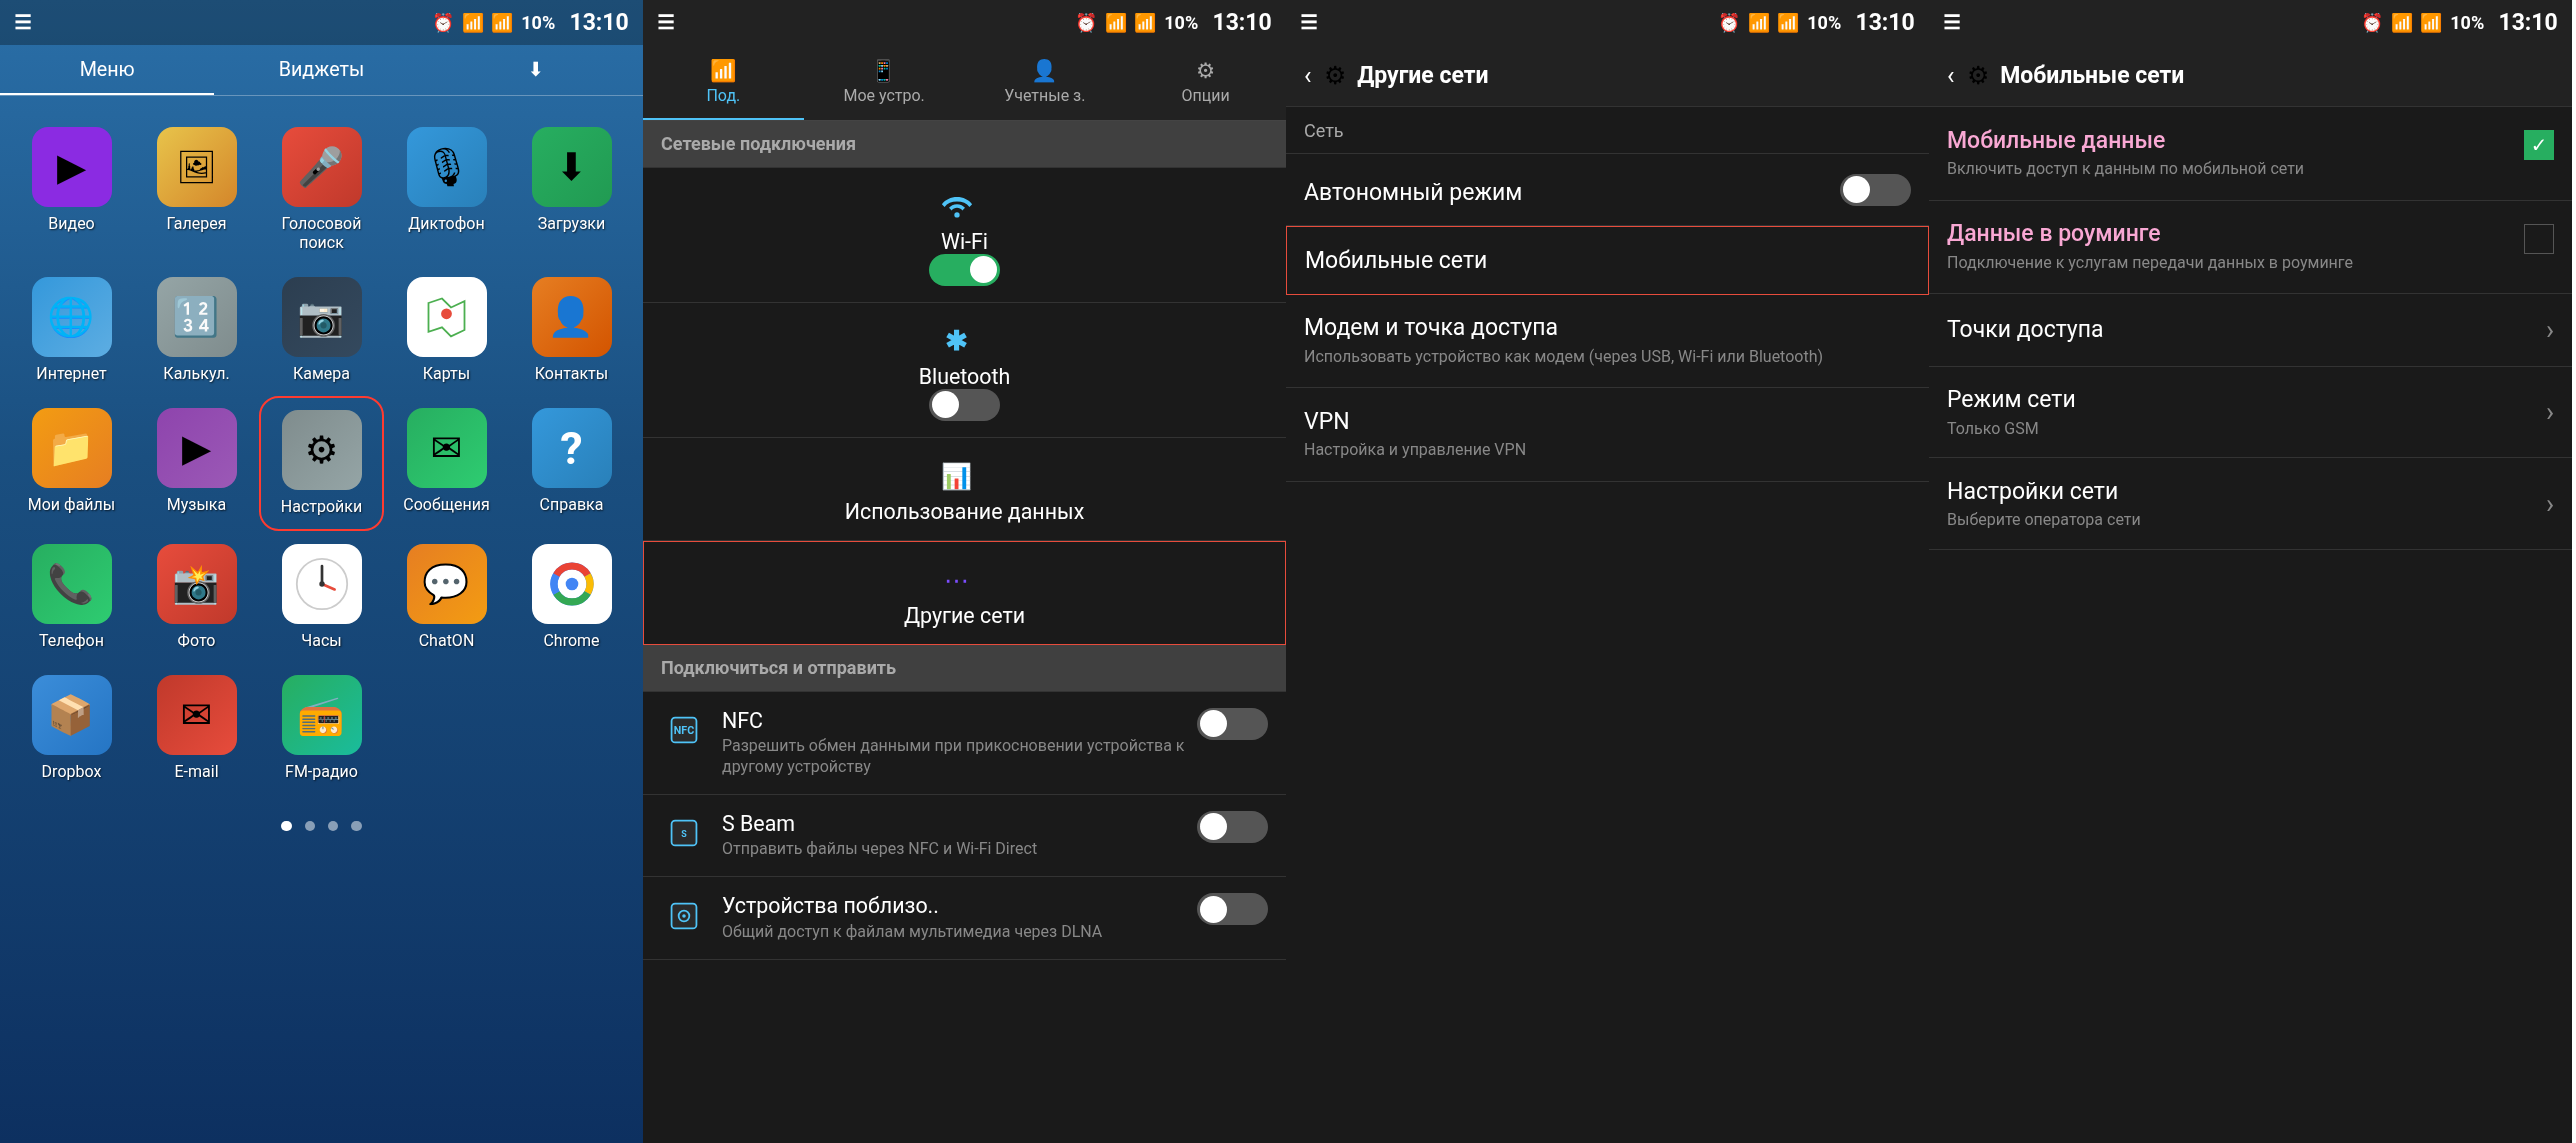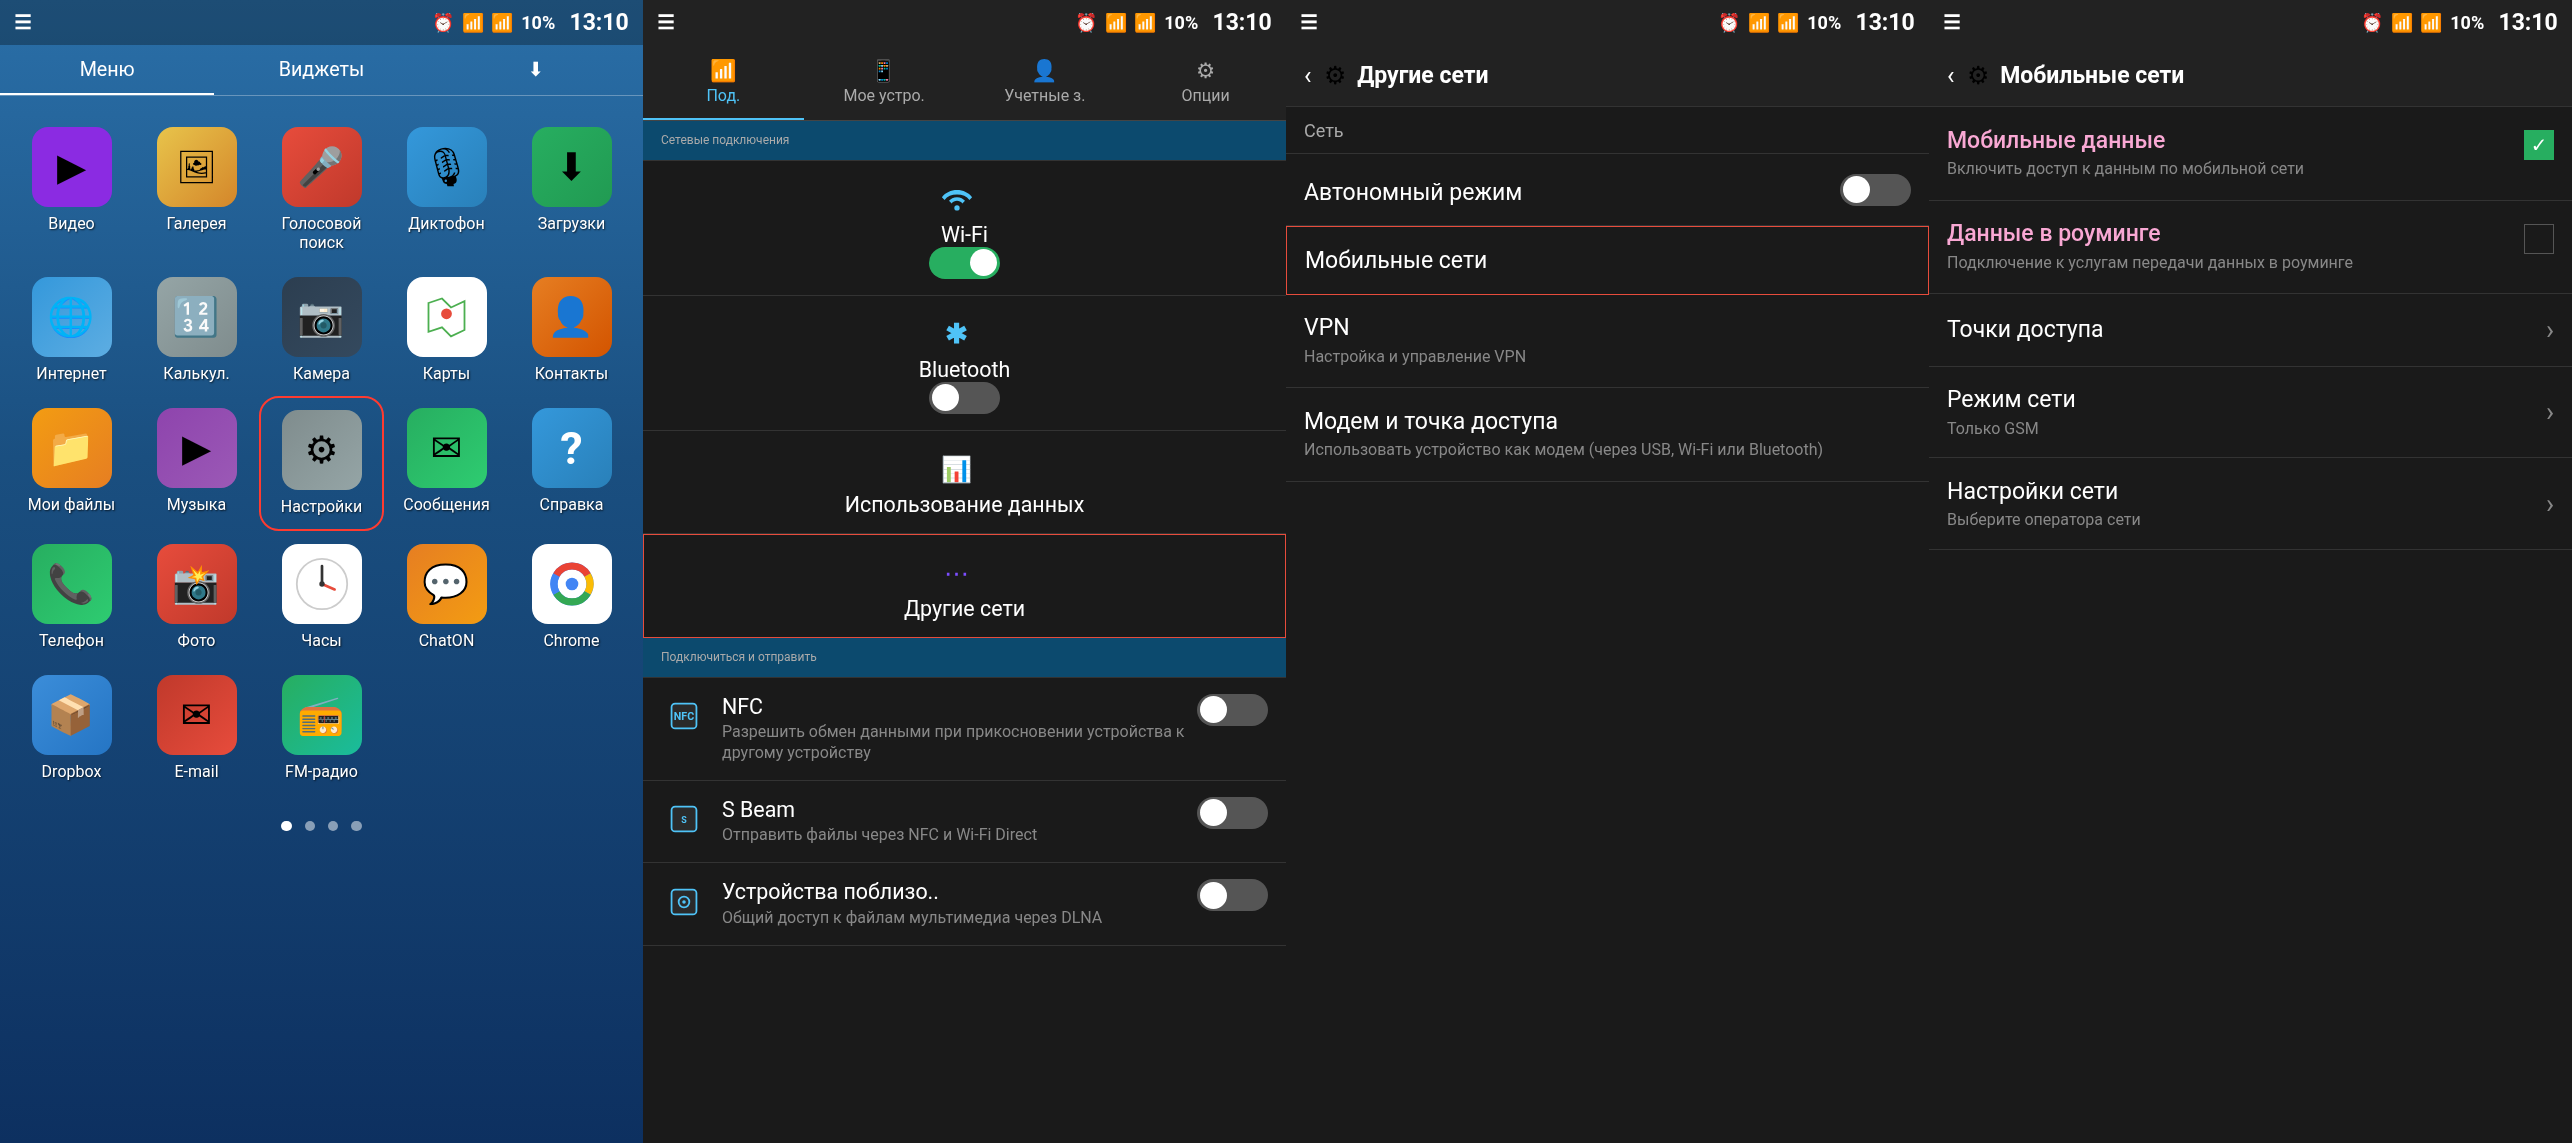--- a/index.html
+++ b/index.html
@@ -150,25 +150,26 @@
       cursor: pointer;
       border-bottom: 2.7px solid transparent;
     }
     .settings-tab.active {
       color: #4fc3f7;
       border-bottom: 2.7px solid #4fc3f7;
     }
     .settings-tab .tab-icon { font-size: 21.4px; display: block; margin-bottom: 3.6px; }
 
     .settings-section-header {
-      background: #0c4a6e;
+      background: #404040;
       padding: 12.5px 18px;
       color: #aaa;
-      font-size: 12px;
+      font-size: 18px;
       border-bottom: 0.9px solid #333;
+      font-weight: bold;
     }
 
     .settings-item {
       display: flex;
       align-items: center;
       padding: 16px 18px;
       border-bottom: 0.9px solid #333;
       cursor: pointer;
       position: relative;
       flex-direction: column;
@@ -641,27 +642,27 @@
         <div class="toggle-knob"></div>
       </div>
     </div>
   </div>
 
   <div class="network-item highlighted">
     <div class="item-title">Мобильные сети</div>
   </div>
 
   <div class="network-item">
+    <div class="item-title">Модем и точка доступа</div>
+    <div class="item-subtitle">Использовать устройство как модем (через USB, Wi-Fi или Bluetooth)</div>
+  </div>
+
+  <div class="network-item">
     <div class="item-title">VPN</div>
     <div class="item-subtitle">Настройка и управление VPN</div>
-  </div>
-
-  <div class="network-item">
-    <div class="item-title">Модем и точка доступа</div>
-    <div class="item-subtitle">Использовать устройство как модем (через USB, Wi-Fi или Bluetooth)</div>
   </div>
 </div>
 
 <div class="panel panel-mobile">
   <div class="status-bar">
     <div class="left-icons">
       <span>☰</span>
     </div>
     <div class="right-info">
       <span>⏰</span>

